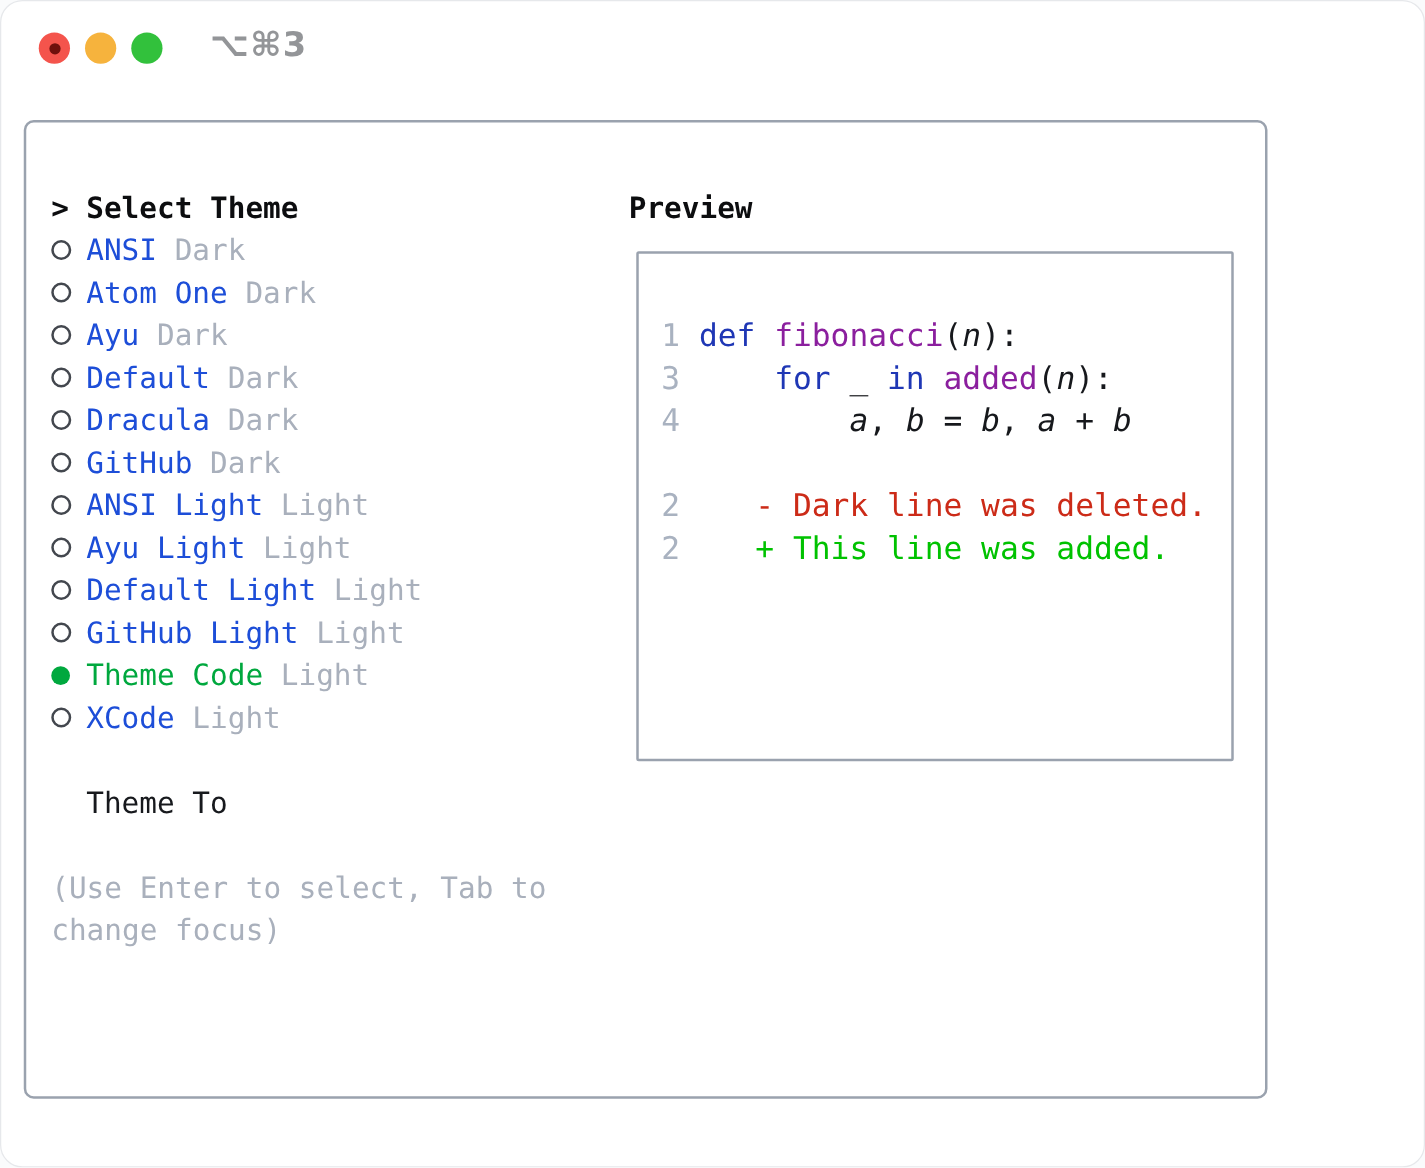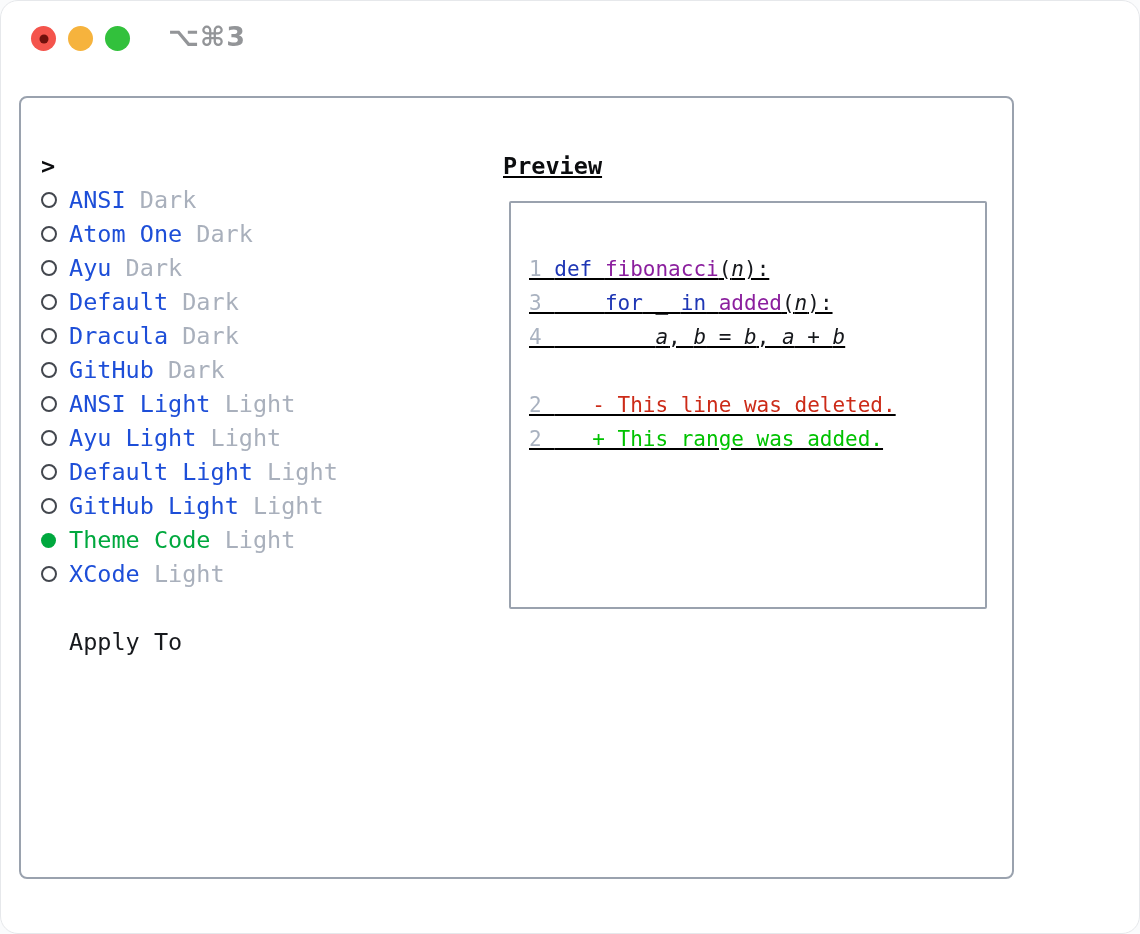--- a/index.html
+++ b/index.html
@@ -19,41 +19,41 @@
     color:#939598;letter-spacing:1px;
     font-family:"DejaVu Sans","Liberation Sans",sans-serif;
   }
   
   .panel{
     position:absolute;left:18px;top:95px;width:995px;height:783px;box-sizing:border-box;
     border:2px solid #9aa2ae;border-radius:8px;background:#fff;
     padding:51px 20px 0 20px;display:flex;
   }
   .left-col{width:462px;flex-shrink:0;font-size:23.5px;line-height:34px;color:#33373e;}
-  .right-col{flex:1;font-size:23.5px;line-height:34px;text-decoration:underline;}
+  .right-col{flex:1;font-size:23.5px;line-height:34px;}
   .row{display:flex;align-items:center;height:34px;white-space:pre;}
   .bullet{width:28px;flex-shrink:0;display:flex;align-items:center;}
   .radio{width:12px;height:12px;border:2px solid #43474e;border-radius:50%;box-sizing:content-box;}
   .radio.sel{width:15px;height:15px;border:none;background:var(--c-green);}
   .prompt{font-weight:700;color:#0c0d0f;}
   .title-text{font-weight:700;color:#0c0d0f;}
   .name{color:#1d4ed8;}
   .name.sel{color:var(--c-green);}
   .variant{color:var(--c-muted);margin-left:1ch;}
   .apply-title{color:#17191d;}
   .spacer{height:34px;}
   .hint{color:var(--c-muted);max-width:440px;}
   
   .preview-title{font-weight:700;color:#0c0d0f;height:34px;line-height:34px;}
   .preview-box{
     margin-top:18px;margin-left:6px;width:478px;height:408px;box-sizing:border-box;
     border:2px solid #9aa2ae;border-radius:2px;background:#fff;
     padding:49px 0 0 18px;
   }
-  .code-line{white-space:pre;height:34px;line-height:34px;font-size:21px;}
+  .code-line{white-space:pre;height:34px;line-height:34px;font-size:25px;}
   .ln{color:var(--c-ln);}
   .seg-kwd{color:var(--c-kwd);}
   .seg-typ{color:var(--c-typ);}
   .seg-lit{color:var(--c-lit);}
   .seg-pln{color:var(--c-pln);}
   .seg-var{color:var(--c-pln);font-style:italic;}
   .seg-ctx{color:var(--c-ctx);}
   .seg-del{color:var(--c-del);}
   .seg-add{color:var(--c-add);}
 </style>
@@ -71,51 +71,53 @@
       <span class="light" style="background: rgb(50, 193, 60);"></span>
     </div>
     <div class="shortcut">⌥⌘3</div>
   </div>
 
   <div class="panel">
 
     <div class="left-col">
       <div class="row">
         <span class="bullet prompt">&gt;</span>
+        <span class="title-text">Select Theme</span>
       </div>
       <div id="theme-items">
           <div class="row"><span class="bullet"><span class="radio"></span></span><span class="name">ANSI</span><span class="variant">Dark</span></div>
           <div class="row"><span class="bullet"><span class="radio"></span></span><span class="name">Atom One</span><span class="variant">Dark</span></div>
           <div class="row"><span class="bullet"><span class="radio"></span></span><span class="name">Ayu</span><span class="variant">Dark</span></div>
           <div class="row"><span class="bullet"><span class="radio"></span></span><span class="name">Default</span><span class="variant">Dark</span></div>
           <div class="row"><span class="bullet"><span class="radio"></span></span><span class="name">Dracula</span><span class="variant">Dark</span></div>
           <div class="row"><span class="bullet"><span class="radio"></span></span><span class="name">GitHub</span><span class="variant">Dark</span></div>
           <div class="row"><span class="bullet"><span class="radio"></span></span><span class="name">ANSI Light</span><span class="variant">Light</span></div>
           <div class="row"><span class="bullet"><span class="radio"></span></span><span class="name">Ayu Light</span><span class="variant">Light</span></div>
           <div class="row"><span class="bullet"><span class="radio"></span></span><span class="name">Default Light</span><span class="variant">Light</span></div>
           <div class="row"><span class="bullet"><span class="radio"></span></span><span class="name">GitHub Light</span><span class="variant">Light</span></div>
           <div class="row"><span class="bullet"><span class="radio sel"></span></span><span class="name sel">Theme Code</span><span class="variant">Light</span></div>
           <div class="row"><span class="bullet"><span class="radio"></span></span><span class="name">XCode</span><span class="variant">Light</span></div>
         </div>
       <div class="spacer"></div>
       <div class="row">
         <span class="bullet"></span>
-        <span class="apply-title">Apply To</span>
+        <span class="apply-title">Theme To</span>
       </div>
       <div class="spacer"></div>
+      <div class="hint">(Use Enter to select, Tab to change focus)</div>
     </div>
 
     <div class="right-col">
       <div class="preview-title">Preview</div>
       <div class="preview-box">
         <div id="code">
             <div class="code-line"><span class="ln">1 </span><span class="seg-kwd">def </span><span class="seg-typ">fibonacci</span><span class="seg-pln">(</span><span class="seg-var">n</span><span class="seg-pln">):</span></div>
             <div class="code-line"><span class="ln">3 </span><span class="seg-pln">    </span><span class="seg-kwd">for</span><span class="seg-pln"> _ </span><span class="seg-kwd">in</span><span class="seg-pln"> </span><span class="seg-typ">added</span><span class="seg-pln">(</span><span class="seg-var">n</span><span class="seg-pln">):</span></div>
             <div class="code-line"><span class="ln">4 </span><span class="seg-pln">        </span><span class="seg-var">a</span><span class="seg-pln">, </span><span class="seg-var">b</span><span class="seg-pln"> = </span><span class="seg-var">b</span><span class="seg-pln">, </span><span class="seg-var">a</span><span class="seg-pln"> + </span><span class="seg-var">b</span></div>
             <div class="code-line"><span class="ln"></span></div>
-            <div class="code-line"><span class="ln">2 </span><span class="seg-del">   - This line was deleted.</span></div>
-            <div class="code-line"><span class="ln">2 </span><span class="seg-add">   + This range was added.</span></div>
+            <div class="code-line"><span class="ln">2 </span><span class="seg-del">   - Dark line was deleted.</span></div>
+            <div class="code-line"><span class="ln">2 </span><span class="seg-add">   + This line was added.</span></div>
           </div>
       </div>
     </div>
 
   </div>
 </div>
 
 </body></html>

